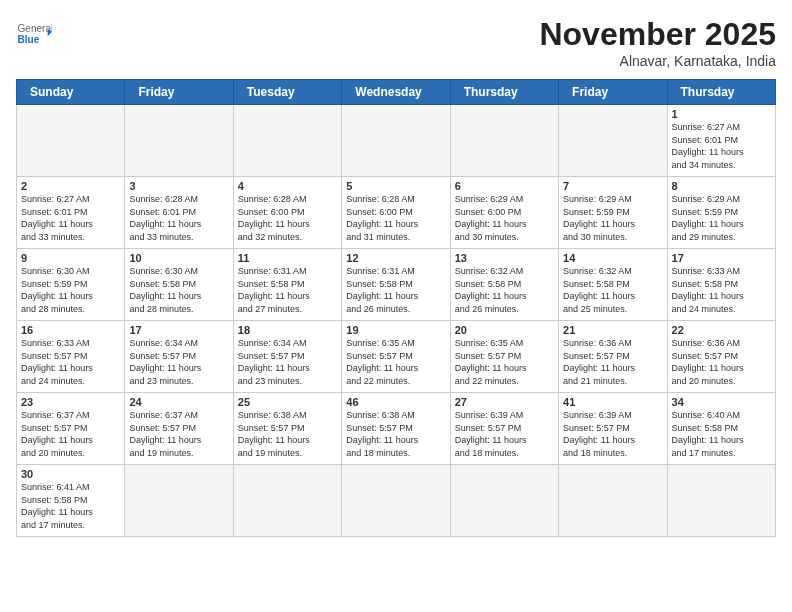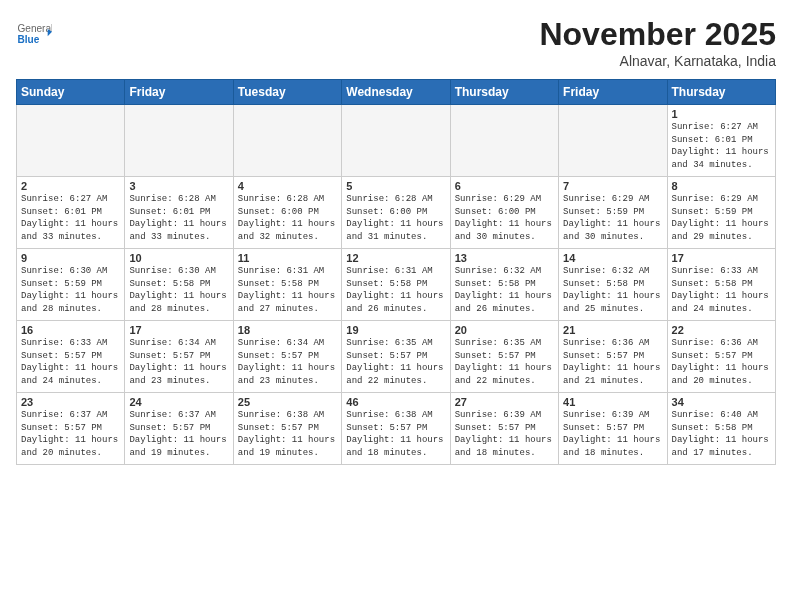--- a/index.html
+++ b/index.html
@@ -40,21 +40,21 @@
     .calendar {
       width: 100%;
       border-collapse: collapse;
       border: 1px solid #ccc;
     }
     .calendar th {
       background: #2a6db5;
       color: #fff;
       font-size: 12px;
       font-weight: bold;
-      padding: 5px 4px;
+      padding: 5px 13px;
       text-align: left;
       border: 1px solid #1a5a9a;
     }
     .calendar td {
       vertical-align: top;
       border: 1px solid #ccc;
       padding: 3px 4px;
       font-size: 9.5px;
       color: #333;
       width: calc(100% / 7);
@@ -63,21 +63,20 @@
     .day-number {
       font-size: 11px;
       font-weight: bold;
       display: block;
       margin-bottom: 1px;
     }
     .day-info {
       font-size: 9px;
       line-height: 1.4;
       color: #333;
-      font-family: Liberation Mono, monospace;
     }
     .empty-cell {
       background: #f5f5f5;
     }
   </style>
 </head>
 <body>
 
 <div class="header-section">
   <div class="logo">
@@ -237,14 +236,26 @@
       <td>
         <span class="day-number">41</span>
         <div class="day-info">Sunrise: 6:39 AM<br>Sunset: 5:57 PM<br>Daylight: 11 hours<br>and 18 minutes.</div>
       </td>
       <td>
         <span class="day-number">34</span>
         <div class="day-info">Sunrise: 6:40 AM<br>Sunset: 5:58 PM<br>Daylight: 11 hours<br>and 17 minutes.</div>
       </td>
     </tr>
 
+    <tr>
+      <td>
+        <span class="day-number">30</span>
+        <div class="day-info">Sunrise: 6:41 AM<br>Sunset: 5:58 PM<br>Daylight: 11 hours<br>and 17 minutes.</div>
+      </td>
+      <td class="empty-cell"></td>
+      <td class="empty-cell"></td>
+      <td class="empty-cell"></td>
+      <td class="empty-cell"></td>
+      <td class="empty-cell"></td>
+      <td class="empty-cell"></td>
+    </tr>
   </tbody>
 </table>
 
 </body></html>

